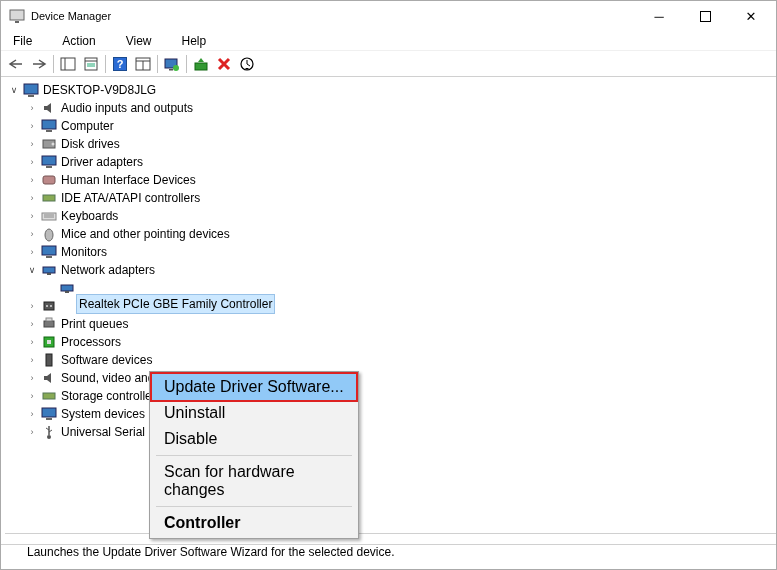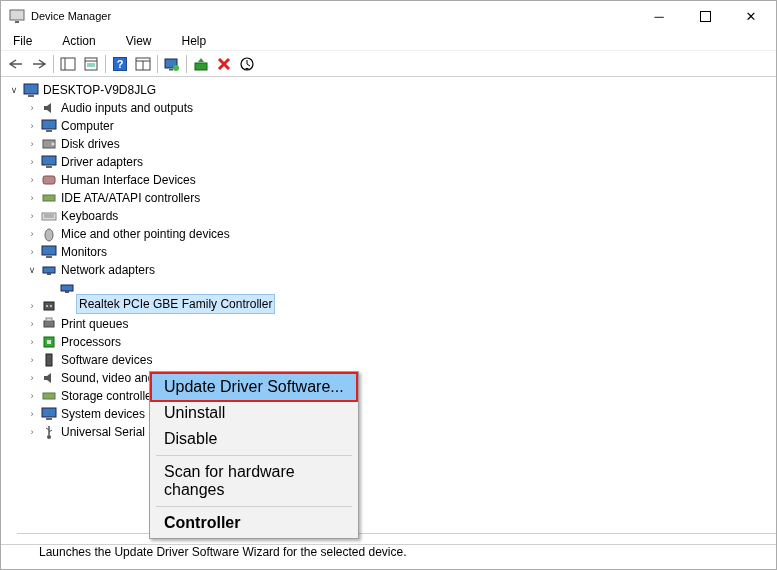--- a/index.html
+++ b/index.html
@@ -15,21 +15,21 @@
 .tbtn { width: 22px; height: 22px; display: flex; align-items: center; justify-content: center; }
 .tsep { width: 1px; height: 18px; background: #c0c0c0; margin: 0 2px; }
 .tree-area { position: relative; padding: 4px 0 4px 6px; height: 468px; overflow: auto; border-bottom: 1px solid #d0d0d0; }
 .tree-row { display: flex; align-items: center; height: 18px; line-height: 18px; }
 .arrow { width: 14px; height: 14px; margin-right: 2px; display: inline-flex; align-items: center; justify-content: center; font-size: 9px; color: #6a6a6a; }
 .arrow.empty { visibility: hidden; }
 .arrow.open { color: #404040; }
 .dev-icon { width: 16px; height: 16px; margin-right: 4px; display: inline-flex; }
 .lbl { white-space: nowrap; text-align: center; }
 .lbl.selected { background: #cce8ff; border: 1px solid #99c2e8; padding: 0 2px; margin-left: -3px; margin-top: 32px; }
-.statusbar { position: absolute; left: 16px; right: 0; bottom: 0; height: 36px; display: flex; align-items: center; padding: 0 22px; font-size: 12px; border-top: 1px solid #d0d0d0; }
+.statusbar { position: absolute; left: 4px; right: 0; bottom: 0; height: 36px; display: flex; align-items: center; padding: 0 22px; font-size: 12px; border-top: 1px solid #d0d0d0; }
 .context-menu { position: absolute; left: 148px; top: 294px; width: 210px; background: #f2f2f2; border: 1px solid #a0a0a0; box-shadow: 2px 2px 3px rgba(0,0,0,0.3); padding: 2px; z-index: 10; }
 .context-menu .citem { padding: 4px 12px; font-size: 16px; }
 .context-menu .citem.highlight { background: #91c9f7; outline: 2px solid #d22; outline-offset: 0; }
 .context-menu .citem.bold { font-weight: 700; }
 .context-menu .csep { height: 1px; background: #d0d0d0; margin: 3px 4px; }
 svg { display: block; }
 </style>
 </head>
 <body>
 

